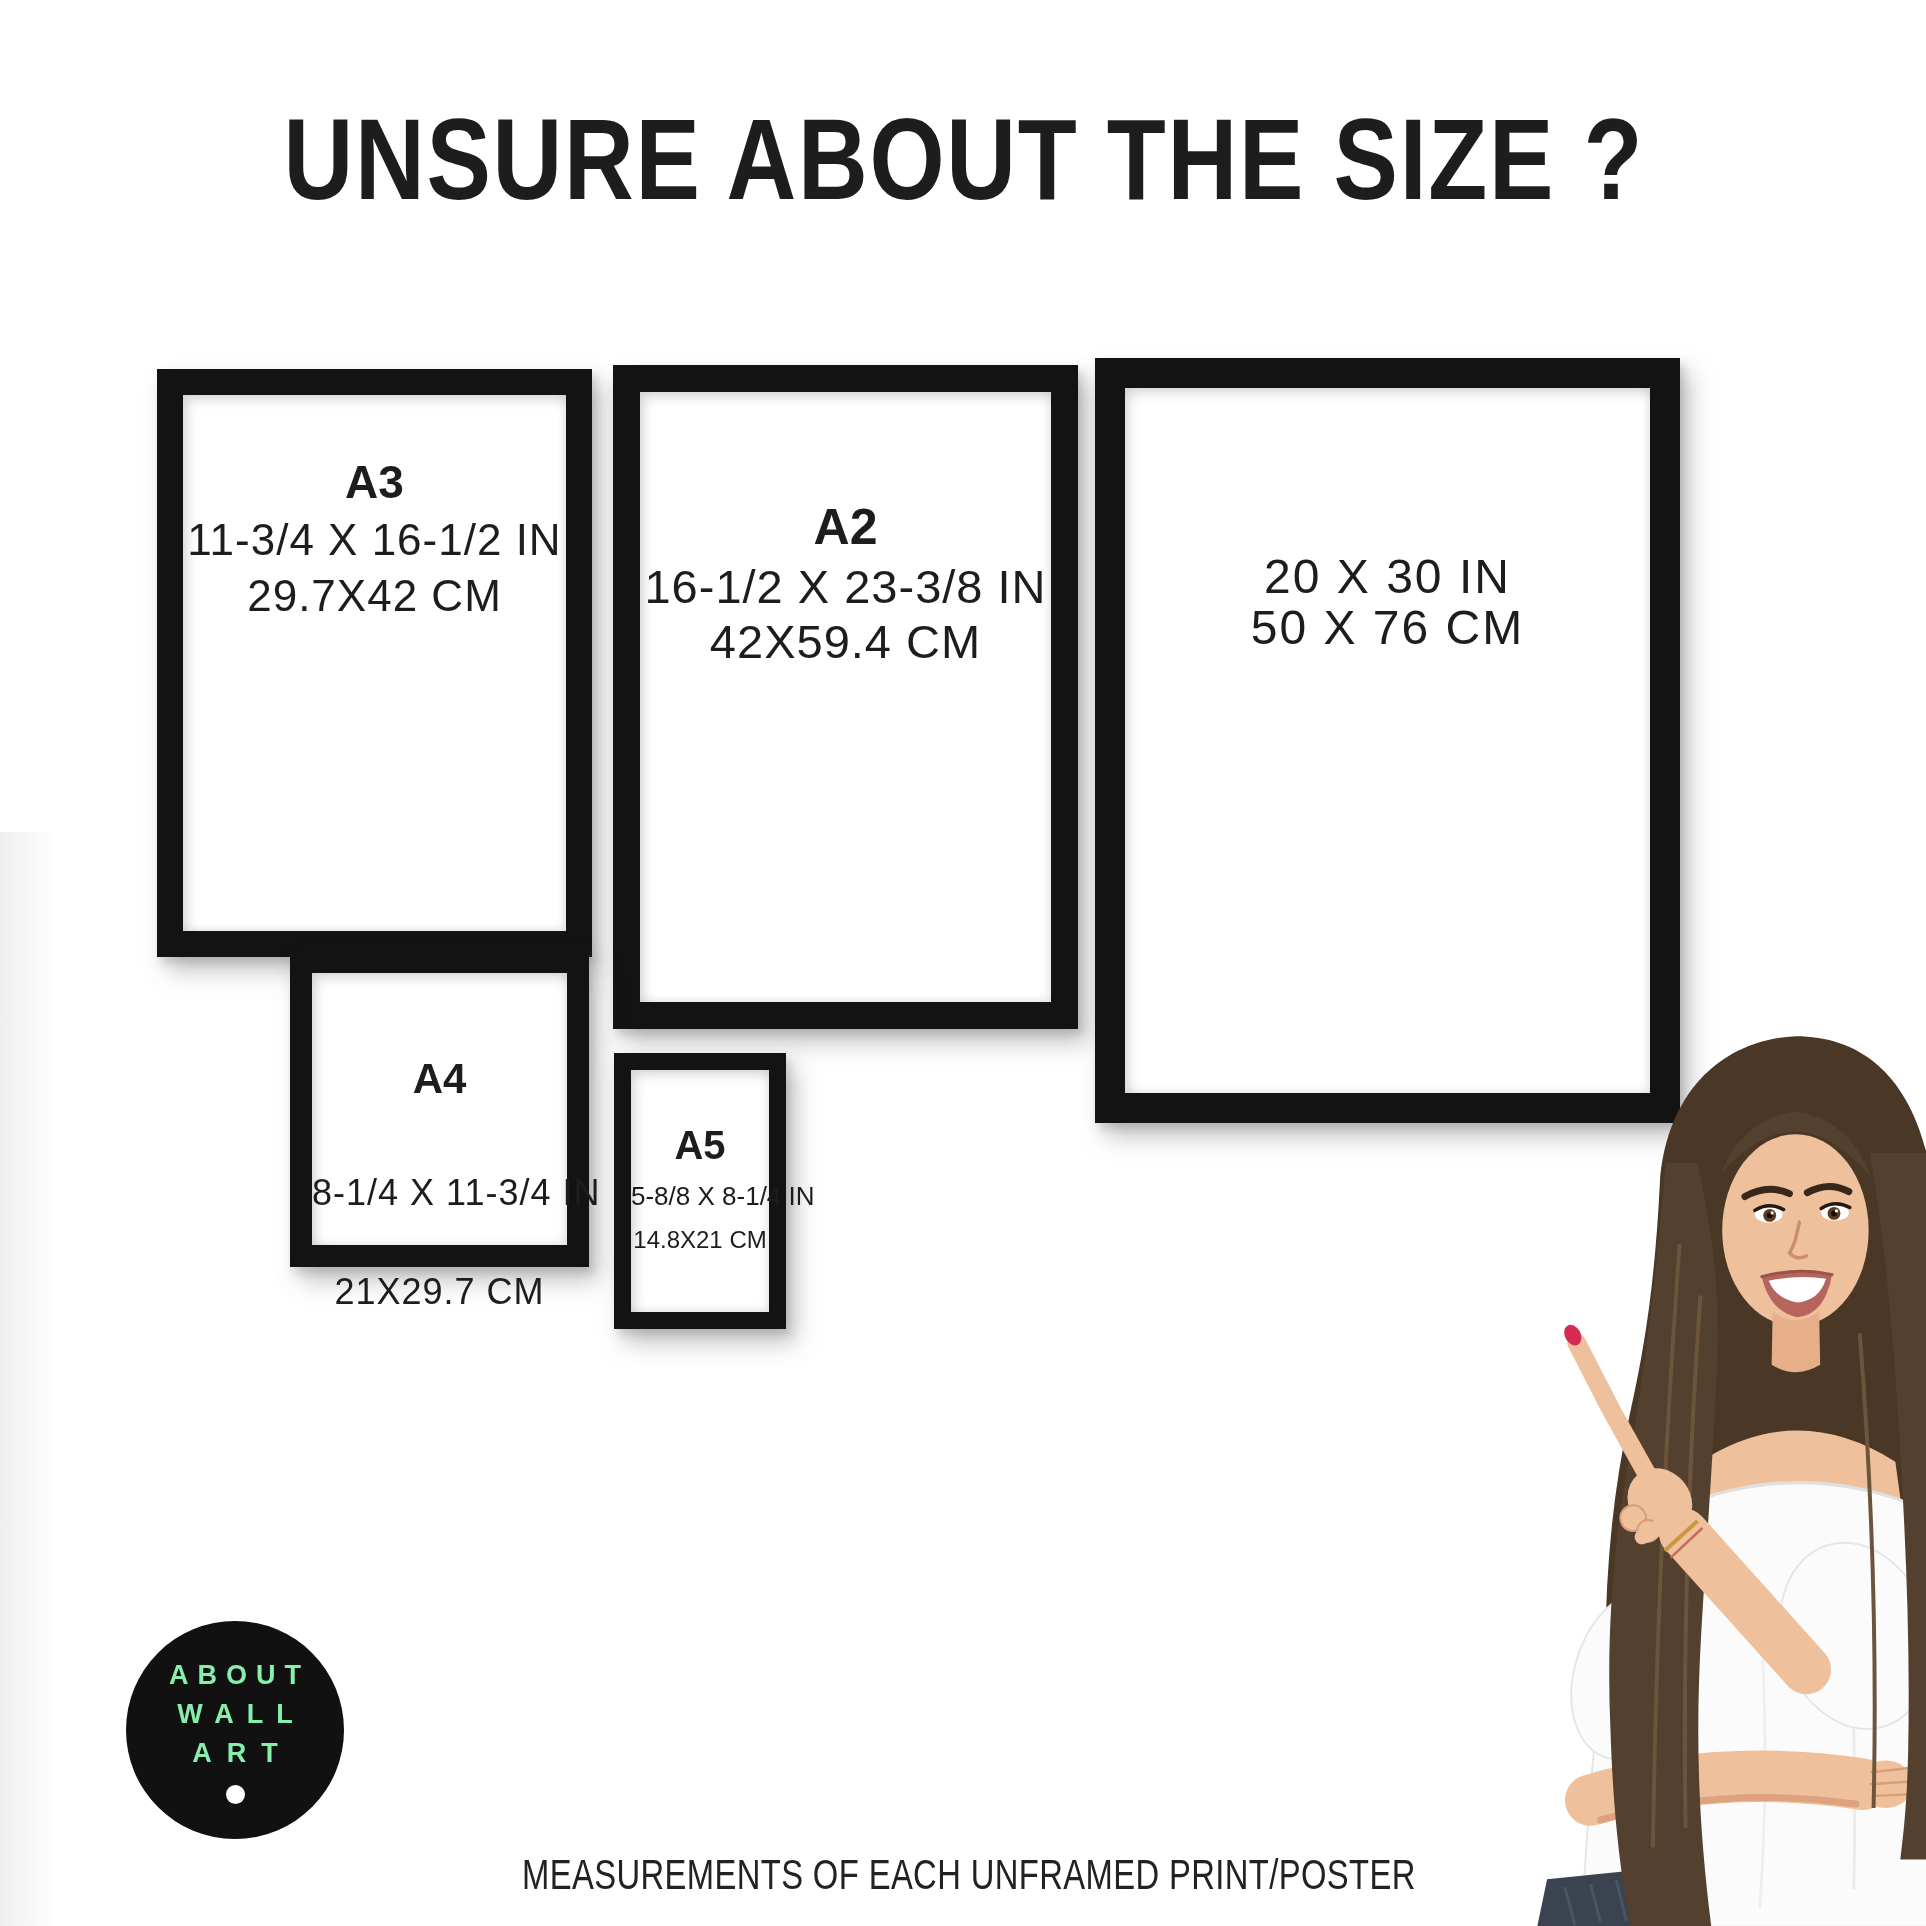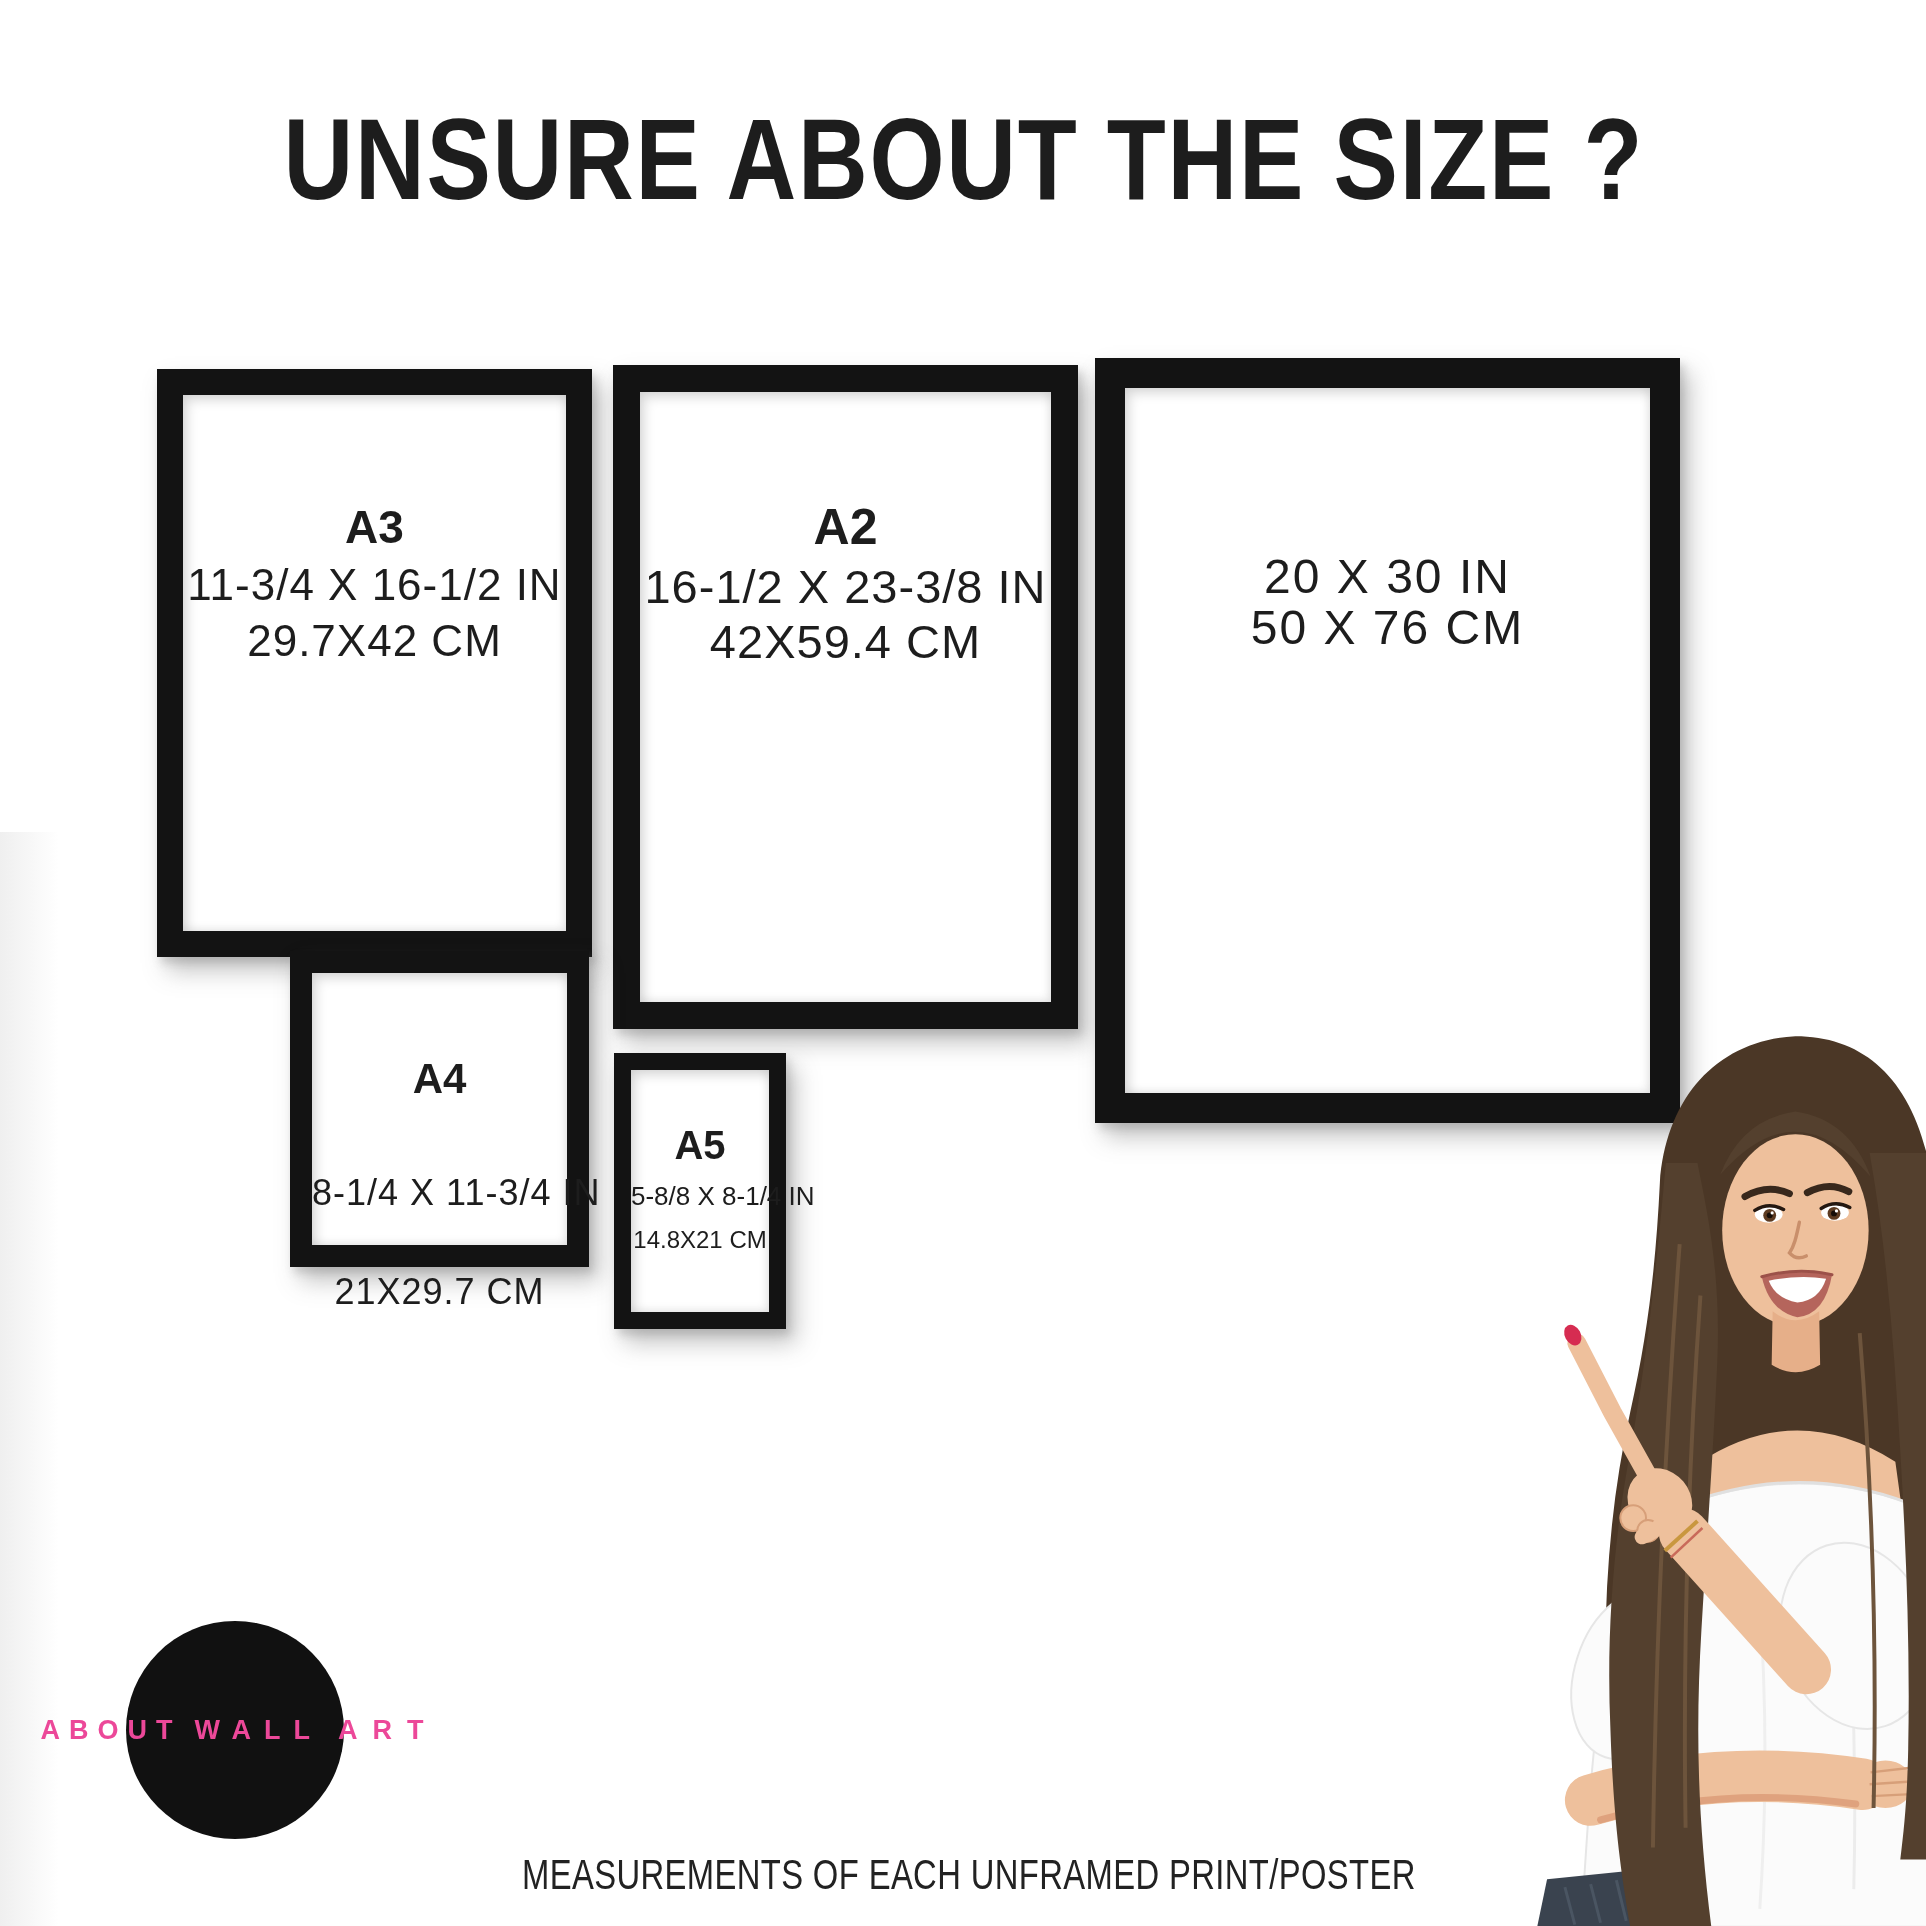--- a/index.html
+++ b/index.html
@@ -21,21 +21,21 @@
   .frame{
     position:absolute;background:#131313;
     box-shadow:10px 14px 22px rgba(90,90,90,0.35), 4px 6px 8px rgba(120,120,120,0.25);
   }
   .frame .paper{
     position:absolute;background:#ffffff;
     box-shadow:inset 4px 5px 12px rgba(0,0,0,0.16), inset -3px -3px 8px rgba(0,0,0,0.07);
     display:flex;flex-direction:column;align-items:center;
   }
   .frame-a3{left:157px;top:369px;width:435px;height:588px;}
-  .frame-a3 .paper{left:26px;top:26px;right:26px;bottom:26px;padding-top:103px;}
+  .frame-a3 .paper{left:26px;top:26px;right:26px;bottom:26px;padding-top:58px;}
   .frame-a2{left:613px;top:365px;width:465px;height:664px;}
   .frame-a2 .paper{left:27px;top:27px;right:27px;bottom:27px;padding-top:104px;}
   .frame-2030{left:1095px;top:358px;width:585px;height:765px;}
   .frame-2030 .paper{left:30px;top:30px;right:30px;bottom:30px;padding-top:163px;}
   .frame-a4{left:290px;top:951px;width:299px;height:316px;}
   .frame-a4 .paper{left:22px;top:22px;right:22px;bottom:22px;padding-top:79px;}
   .frame-a5{left:614px;top:1053px;width:172px;height:276px;}
   .frame-a5 .paper{left:17px;top:17px;right:17px;bottom:17px;padding-top:50px;}
   .size-label{font-weight:700;text-align:center;width:100%;}
   .size-line{font-weight:400;text-align:center;width:100%;letter-spacing:1px;white-space:nowrap;}
@@ -46,22 +46,22 @@
   .frame-2030 .size-line{font-size:48px;line-height:51px;letter-spacing:2px;}
   .frame-a4 .size-label{font-size:42px;line-height:53px;}
   .frame-a4 .line-in{font-size:36px;line-height:46px;margin-top:65px;}
   .frame-a4 .line-cm{font-size:36px;line-height:46px;margin-top:53px;}
   .frame-a5 .size-label{font-size:40px;line-height:50px;}
   .frame-a5 .line-in{font-size:26px;line-height:32px;margin-top:10px;letter-spacing:0;}
   .frame-a5 .line-cm{font-size:24px;line-height:30px;margin-top:13px;letter-spacing:0;}
   
   .logo-circle{
     position:absolute;left:126px;top:1621px;width:218px;height:218px;border-radius:50%;
-    background:#111111;display:flex;align-items:center;justify-content:center;
-    color:#ec4899;
+    background:#111111;display:flex;flex-direction:column;align-items:center;justify-content:center;
+    color:#86efac;
   }
   .logo-line{font-weight:700;line-height:39px;white-space:nowrap;}
   .logo-line-1{font-size:27px;letter-spacing:9px;padding-left:9px;}
   .logo-line-2{font-size:27px;letter-spacing:13px;padding-left:13px;}
   .logo-line-3{font-size:27px;letter-spacing:15px;padding-left:15px;}
   .logo-dot{width:19px;height:19px;border-radius:50%;background:#ffffff;margin-top:12px;}
   
   .footer-caption{
     position:absolute;left:396px;top:1815px;width:990px;text-align:center;
     font-size:42px;font-weight:400;line-height:1.1;white-space:nowrap;color:#222;margin-top:37px;

